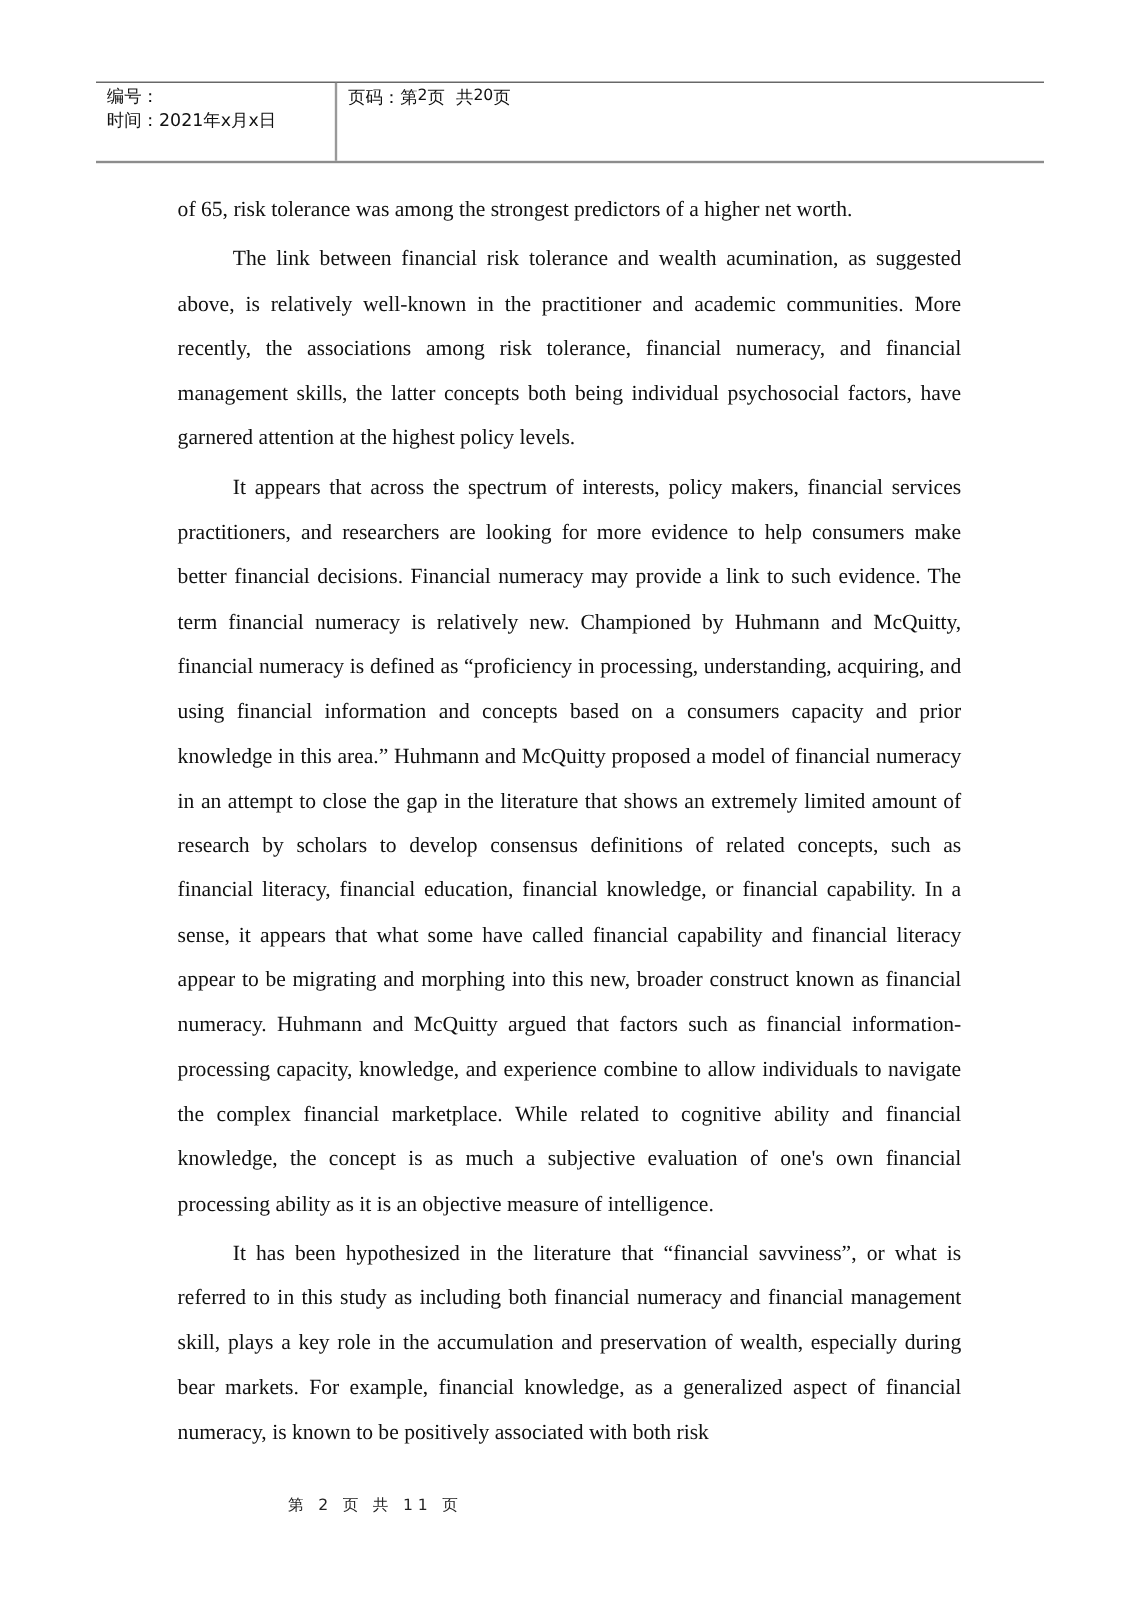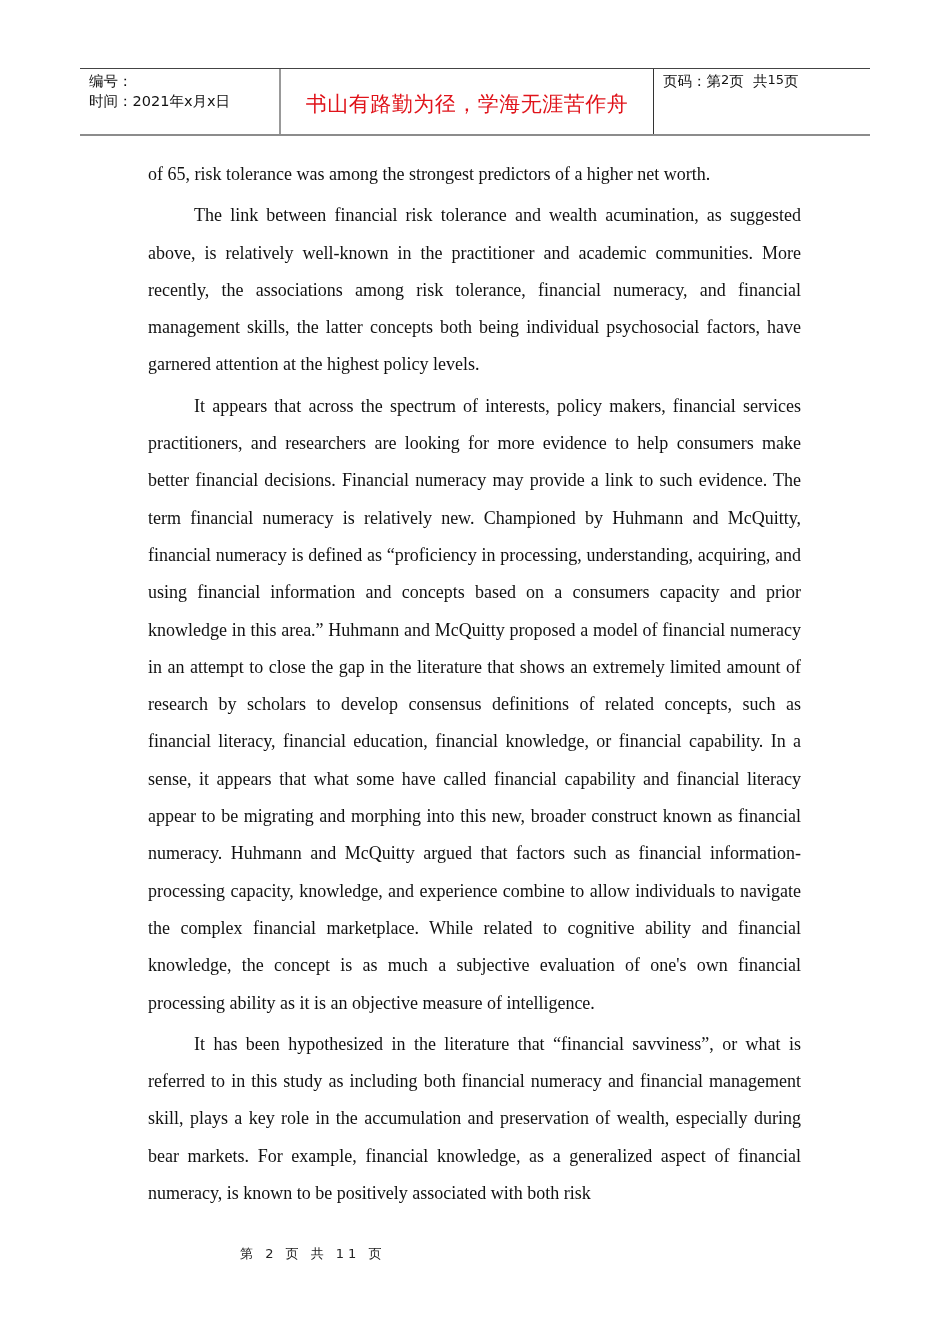--- a/index.html
+++ b/index.html
@@ -31,28 +31,25 @@
   }
 </style>
 </head>
 <body>
 
 <div class="header-table">
   <div class="cell cell-left">
     <div>编号：</div>
     <div>时间：2021年x月x日</div>
   </div>
-  <div class="cell cell-mid">
-    <span class="motto">书山有路勤为径，学海无涯苦作舟</span>
-  </div>
   <div class="cell cell-right">
     <span>页码：第</span>
     <span class="page-no">2</span>
     <span style="white-space:pre">页  共</span>
-    <span class="page-no">15</span>
+    <span class="page-no">20</span>
     <span>页</span>
   </div>
 </div>
 
 <div class="content">
   <p>of 65, risk tolerance was among the strongest predictors of a higher net worth.</p>
   <p class="indent">The link between financial risk tolerance and wealth acumination, as suggested above, is relatively well-known in the practitioner and academic communities. More recently, the associations among risk tolerance, financial numeracy, and financial management skills, the latter concepts both being individual psychosocial factors, have garnered attention at the highest policy levels.</p>
   <p class="indent">It appears that across the spectrum of interests, policy makers, financial services practitioners, and researchers are looking for more evidence to help consumers make better financial decisions. Financial numeracy may provide a link to such evidence. The term financial numeracy is relatively new. Championed by Huhmann and McQuitty, financial numeracy is defined as “proficiency in processing, understanding, acquiring, and using financial information and concepts based on a consumers capacity and prior knowledge in this area.” Huhmann and McQuitty proposed a model of financial numeracy in an attempt to close the gap in the literature that shows an extremely limited amount of research by scholars to develop consensus definitions of related concepts, such as financial literacy, financial education, financial knowledge, or financial capability. In a sense, it appears that what some have called financial capability and financial literacy appear to be migrating and morphing into this new, broader construct known as financial numeracy. Huhmann and McQuitty argued that factors such as financial information-processing capacity, knowledge, and experience combine to allow individuals to navigate the complex financial marketplace. While related to cognitive ability and financial knowledge, the concept is as much a subjective evaluation of one's own financial processing ability as it is an objective measure of intelligence.</p>
   <p class="indent">It has been hypothesized in the literature that “financial savviness”, or what is referred to in this study as including both financial numeracy and financial management skill, plays a key role in the accumulation and preservation of wealth, especially during bear markets. For example, financial knowledge, as a generalized aspect of financial numeracy, is known to be positively associated with both risk</p>
 </div>

